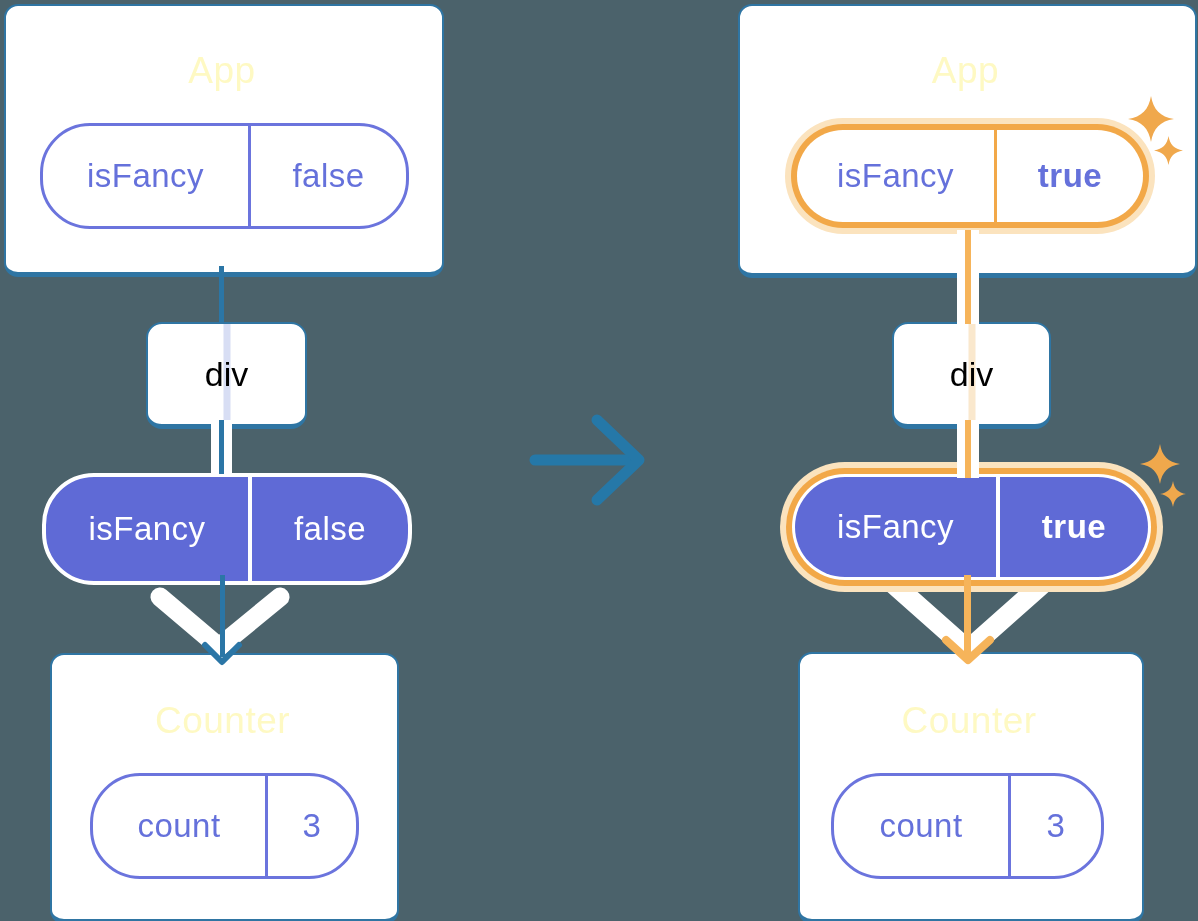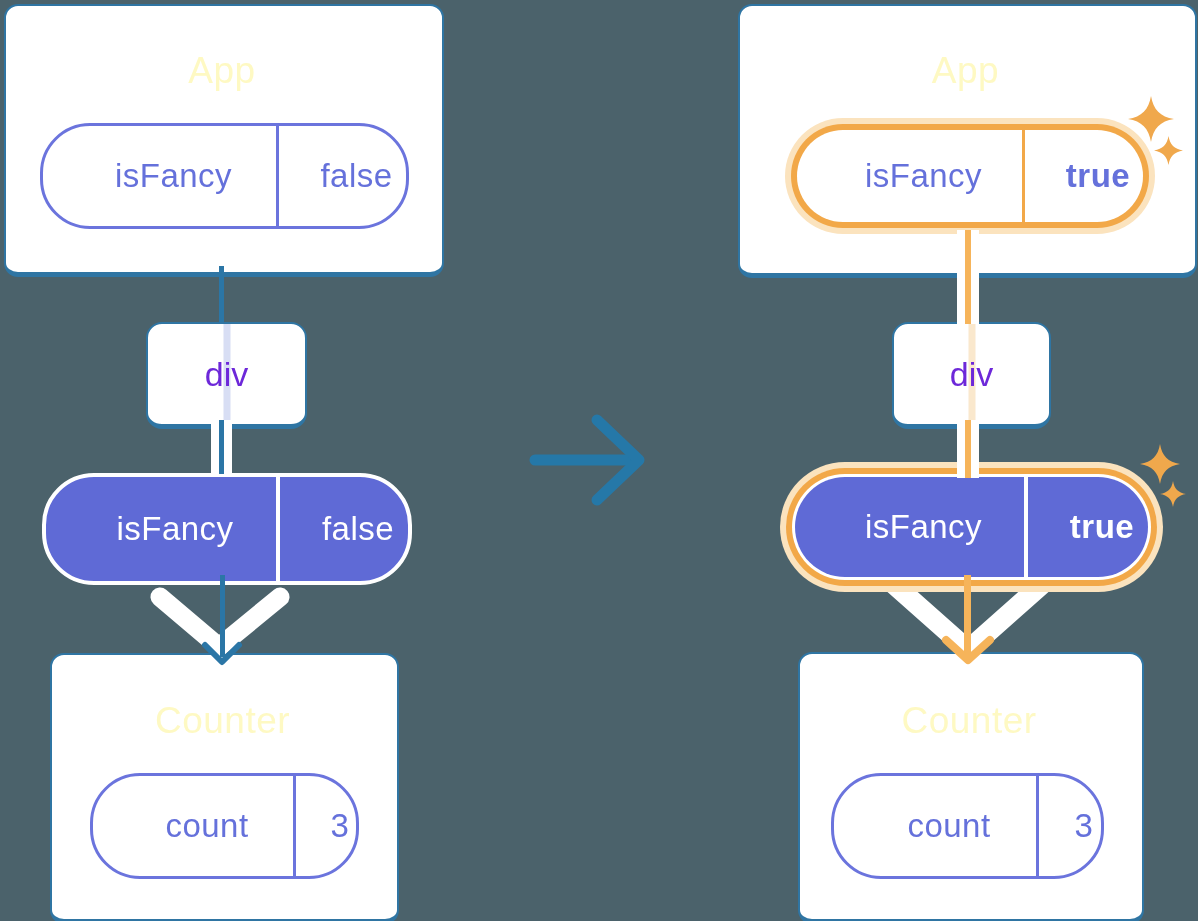--- a/index.html
+++ b/index.html
@@ -13,30 +13,30 @@
     border-bottom-width:5px;border-radius:14px;z-index:1;
   }
   .title{
     position:absolute;text-align:center;font-size:37px;font-weight:500;
     color:#fef9c3;z-index:3;line-height:42px;letter-spacing:.5px;
   }
   .divbox{
     position:absolute;background:#FFFFFF;border:2px solid #2F75A3;
     border-bottom-width:5px;border-radius:16px;z-index:3;
     display:flex;align-items:center;justify-content:center;
-    font-size:34px;font-weight:500;color:#6d28d9;
+    font-size:34px;font-weight:500;color:#000000;
   }
   .passline{position:absolute;top:0;bottom:0;left:50%;transform:translateX(-50%);width:7px;}
   .divbox .label{position:relative;z-index:1;}
   
   .pill{
     position:absolute;display:flex;align-items:stretch;z-index:3;
     font-size:33px;letter-spacing:.5px;
   }
-  .pill .seg{display:flex;align-items:center;justify-content:center;padding-left:28px;}
+  .pill .seg{display:flex;align-items:center;justify-content:center;}
   .outline-pill{background:#FFFFFF;border:3px solid #6B74DD;color:#6571DB;}
   .solid-pill{background:#5F6AD6;border:4px solid #FFFFFF;color:#FFFFFF;}
   .bold{font-weight:700;}
   
   .vline{position:absolute;}
   .z2{z-index:2;} .z4{z-index:4;}
   .white{background:#FFFFFF;} .teal{background:#2B76A6;}
   .orange{background:#F6B45A;}
   
   .overlay{position:absolute;left:0;top:0;width:1198px;height:921px;pointer-events:none;}

